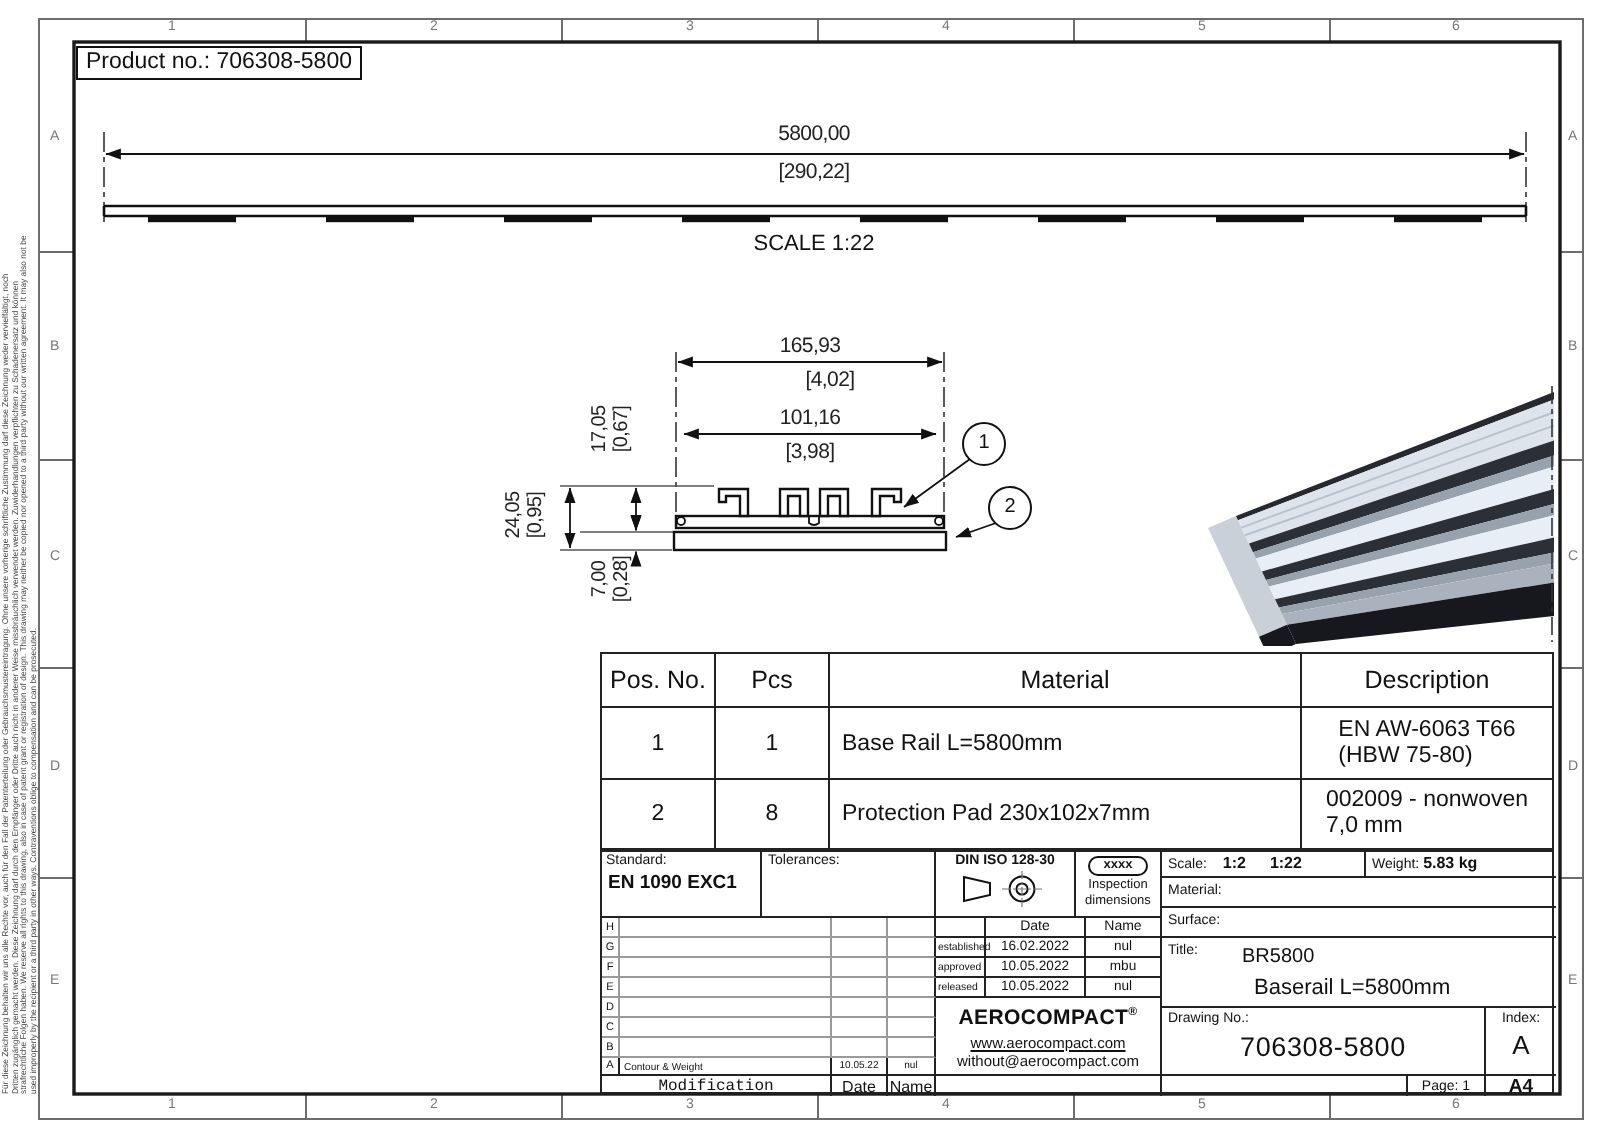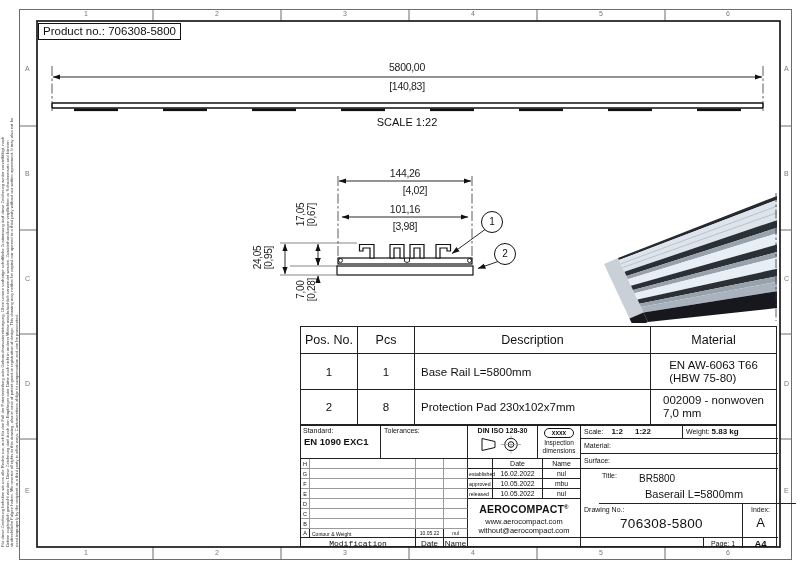--- a/index.html
+++ b/index.html
@@ -185,24 +185,24 @@
   <div class="legal">
     <span>Für diese Zeichnung behalten wir uns alle Rechte vor, auch für den Fall der Patenterteilung oder Gebrauchsmustereintragung. Ohne unsere vorherige schriftliche Zustimmung darf diese Zeichnung weder vervielfältigt, noch</span>
     <span>Dritten zugänglich gemacht werden. Diese Zeichnung darf durch den Empfänger oder Dritte auch nicht in anderer Weise missbräuchlich verwendet werden. Zuwiderhandlungen verpflichten zu Schadenersatz und können</span>
     <span>strafrechtliche Folgen haben. We reserve all rights to this drawing, also in case of patent grant or registration of design. This drawing may neither be copied nor opened to a third party without our written agreement. It may also not be</span>
     <span>used improperly by the recipient or a third party in other ways. Contraventions oblige to compensation and can be prosecuted.</span>
   </div>
 
   <div class="abs" style="left:38px;top:23px;border:1.3px solid #111;padding:0 4px;font-size:11.5px;line-height:15px;">Product no.: 706308-5800</div>
 
   <div class="abs dim ctr" style="left:407px;top:61px;">5800,00</div>
-  <div class="abs dim ctr" style="left:407px;top:80px;">[140,83]</div>
+  <div class="abs dim ctr" style="left:407px;top:80px;">[290,22]</div>
   <div class="abs ctr" style="left:407px;top:116px;font-size:11px;">SCALE 1:22</div>
 
-  <div class="abs dim ctr" style="left:405px;top:167px;">144,26</div>
+  <div class="abs dim ctr" style="left:405px;top:167px;">165,93</div>
   <div class="abs dim ctr" style="left:405px;top:184px;padding-left:20px;">[4,02]</div>
   <div class="abs dim ctr" style="left:405px;top:203px;">101,16</div>
   <div class="abs dim ctr" style="left:405px;top:220px;">[3,98]</div>
 
   <div class="abs vdim" style="left:286px;top:204px;">
     <span>17,05</span>
       <span>[0,67]</span>
   </div>
   <div class="abs vdim" style="left:243px;top:247px;">
     <span>24,05</span>
@@ -212,22 +212,22 @@
     <span>7,00</span>
       <span>[0,28]</span>
   </div>
 
   <div class="abs ctr" style="left:492px;top:216px;font-size:10px;">1</div>
   <div class="abs ctr" style="left:505px;top:248px;font-size:10px;">2</div>
 
   <div id="ptable">
     <div class="th">Pos. No.</div>
     <div class="th">Pcs</div>
+    <div class="th">Material</div>
     <div class="th">Description</div>
-    <div class="th">Material</div>
 
     <div class="td">1</div>
     <div class="td">1</div>
     <div class="td tdL">Base Rail L=5800mm</div>
     <div class="td pre" style="line-height:13px;">EN AW-6063 T66
 (HBW 75-80)</div>
 
     <div class="td">2</div>
     <div class="td">8</div>
     <div class="td tdL">Protection Pad 230x102x7mm</div>
@@ -273,41 +273,41 @@
     <div class="tb-box cellC" style="left:242px;top:53px;width:38px;height:10px;font-size:6.8px;">mbu</div>
 
     <div class="tb-box" style="left:167px;top:63px;width:25px;height:10px;font-size:5.2px;padding-top:2px;padding-left:1px;">released</div>
     <div class="tb-box cellC" style="left:192px;top:63px;width:50px;height:10px;font-size:6.8px;">10.05.2022</div>
     <div class="tb-box cellC" style="left:242px;top:63px;width:38px;height:10px;font-size:6.8px;">nul</div>
 
     <div class="tb-box" style="left:167px;top:73px;width:113px;height:39px;text-align:center;">
       <div style="font-size:10.5px;font-weight:bold;margin-top:4px;letter-spacing:0.2px;">
         <span>AEROCOMPACT</span><sup style="font-size:6px;">®</sup>
       </div>
-      <div style="font-size:7.5px;margin-top:2px;">www.aerocompact.com</div>
+      <div style="font-size:7.5px;margin-top:2px;text-decoration:underline;">www.aerocompact.com</div>
       <div style="font-size:7.5px;">without@aerocompact.com</div>
     </div>
     <div class="tb-box noB" style="left:167px;top:112px;width:113px;height:10px;"></div>
 
     <div class="tb-box" style="left:280px;top:0;width:102px;height:13px;padding:1px 0 0 3px;">
       <span class="lbl">Scale:</span>
       <span style="font-size:8px;font-weight:bold;margin-left:6px;">1:2</span>
       <span style="font-size:8px;font-weight:bold;margin-left:10px;">1:22</span>
     </div>
     <div class="tb-box noR" style="left:382px;top:0;width:95px;height:13px;padding:1px 0 0 3px;">
       <span class="lbl">Weight:</span>
       <span style="font-size:8px;font-weight:bold;margin-left:0;">5.83 kg</span>
     </div>
     <div class="tb-box noR" style="left:280px;top:13px;width:197px;height:15px;">
       <div class="lbl" style="padding:3px 0 0 3px;">Material:</div>
     </div>
     <div class="tb-box noR" style="left:280px;top:28px;width:197px;height:15px;">
       <div class="lbl" style="padding:3px 0 0 3px;">Surface:</div>
     </div>
-    <div class="tb-box noR" style="left:298px;top:43px;width:197px;height:35px;">
+    <div class="tb-box noR" style="left:280px;top:43px;width:197px;height:35px;">
       <div class="lbl abs" style="left:3px;top:3px;">Title:</div>
       <div class="abs" style="left:40px;top:4px;font-size:10px;">BR5800</div>
       <div class="abs" style="left:46px;top:19px;font-size:11px;">Baserail L=5800mm</div>
     </div>
     <div class="tb-box" style="left:280px;top:78px;width:162px;height:34px;">
       <div class="lbl" style="padding:2px 0 0 3px;">Drawing No.:</div>
       <div style="font-size:13.5px;text-align:center;margin-top:3px;letter-spacing:0.3px;">706308-5800</div>
     </div>
     <div class="tb-box noR" style="left:442px;top:78px;width:35px;height:34px;text-align:center;">
       <div class="lbl" style="padding-top:2px;">Index:</div>

